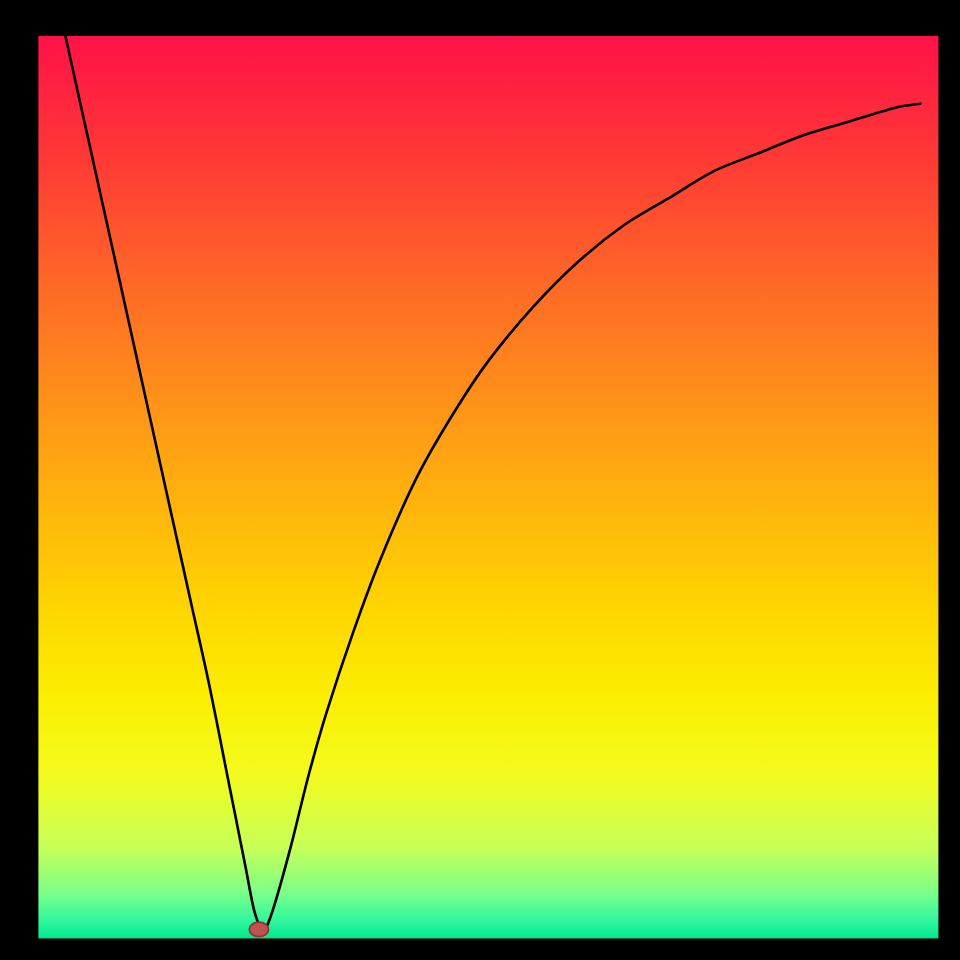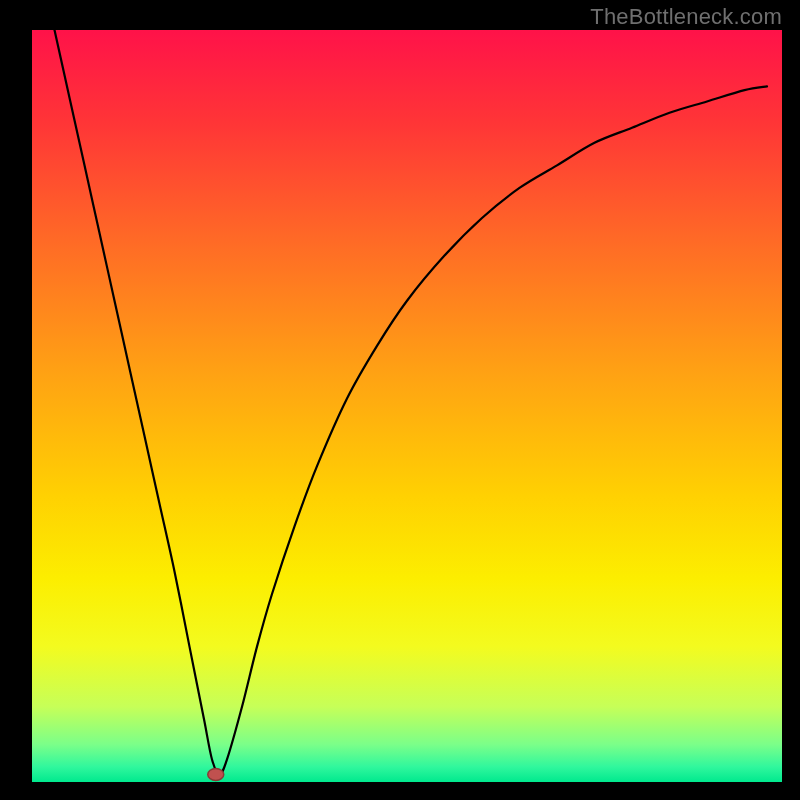--- a/index.html
+++ b/index.html
@@ -29,21 +29,20 @@
     letter-spacing: 0.2px;
   }
   svg {
     display: block;
   }
 </style>
 </head>
 <body>
 
 <div class="frame">
-  <div class="watermark">TheBottleneck.com</div>
 
   <svg id="chart-svg" width="800" height="800" viewBox="0 0 800 800">
     <defs>
       <linearGradient id="bg-grad" x1="0" y1="0" x2="0" y2="1">
           <stop offset="0%" stop-color="#ff1249"></stop>
           <stop offset="12%" stop-color="#ff3437"></stop>
           <stop offset="28.000000000000004%" stop-color="#ff6a26"></stop>
           <stop offset="45%" stop-color="#ffa014"></stop>
           <stop offset="62%" stop-color="#ffd102"></stop>
           <stop offset="73%" stop-color="#fcee00"></stop>

